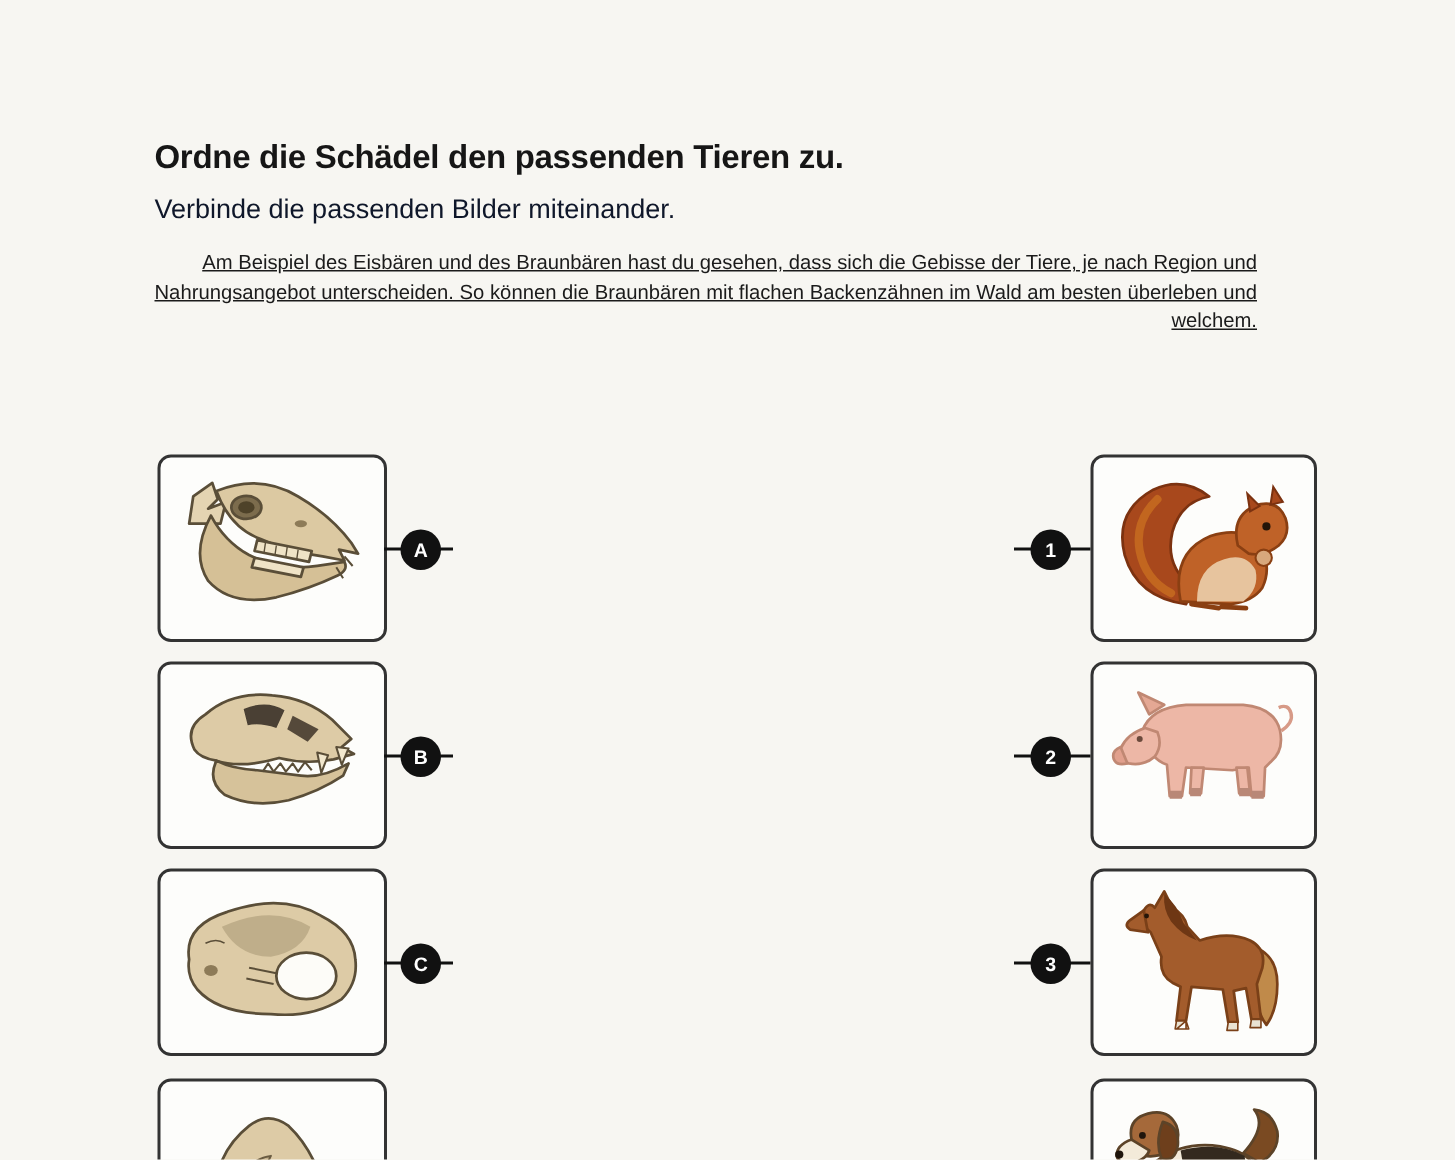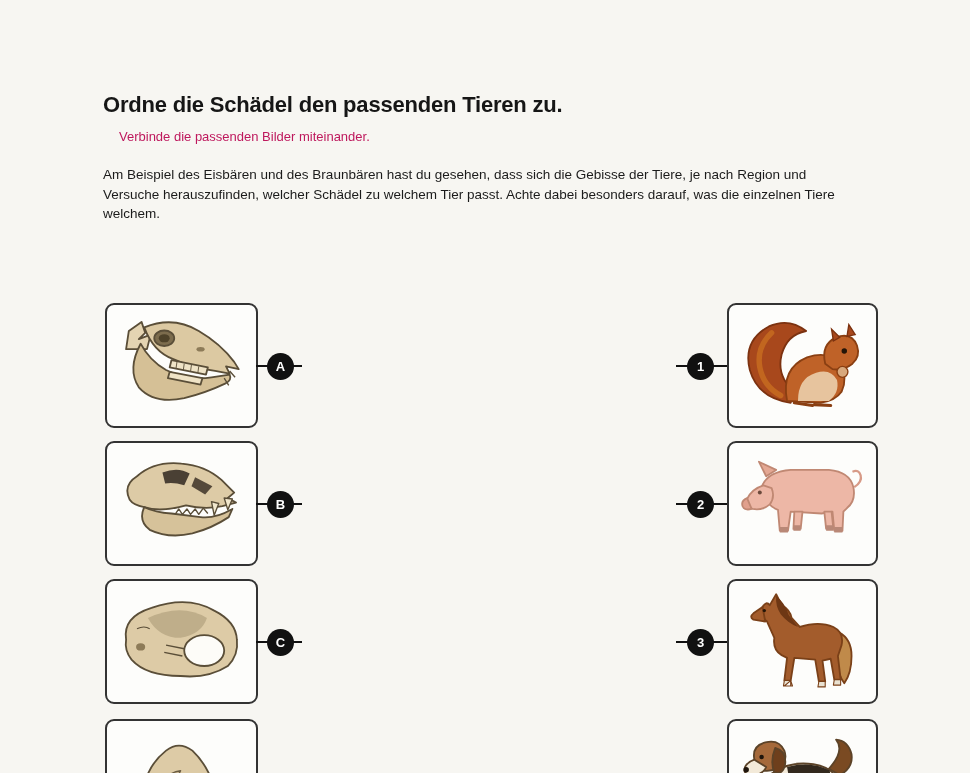--- a/index.html
+++ b/index.html
@@ -2,35 +2,35 @@
 <html><head>
 <meta charset="utf-8">
 <style>
   html,body { margin:0; padding:0; }
   body {
     width:970px; height:773px; overflow:hidden; position:relative;
     background:#f7f6f2;
     font-family:"Liberation Sans", sans-serif;
     color:#1d1d1d;
   }
-  .abs { position:absolute; }
+  .abs { position:absolute;text-align:right; }
   .page-title {
     left:103px; top:92px;
     font-size:22px; font-weight:700; color:#161616;
     letter-spacing:-0.2px; white-space:nowrap;
   }
   .page-subtitle {
-    left:119px; top:129px;
-    font-size:13px; color:#be185d; white-space:nowrap;
+    left:103px; top:129px;
+    font-size:18px; color:#0f172a; white-space:nowrap;
   }
   .instructions {
     left:103px; top:165px;
     font-size:13.5px; line-height:19.5px; color:#1b1b1b;
   }
-  .instructions div { white-space:nowrap; }
+  .instructions div { white-space:nowrap;text-decoration:underline; }
   .card {
     position:absolute;
     width:153px; height:125px; box-sizing:border-box;
     background:#fdfdfb; border:2px solid #333333; border-radius:9px;
     display:flex; align-items:center; justify-content:center;
     overflow:hidden;
   }
   .card.right { width:151px; }
   .card svg { width:137px; height:109px; display:block; }
   .connector-line {
@@ -45,21 +45,21 @@
   }
 </style>
 </head>
 <body>
 
 <h1 class="abs page-title" style="margin:0;">Ordne die Schädel den passenden Tieren zu.</h1>
 <div class="abs page-subtitle">Verbinde die passenden Bilder miteinander.</div>
 
 <div class="abs instructions">
   <div>Am Beispiel des Eisbären und des Braunbären hast du gesehen, dass sich die Gebisse der Tiere, je nach Region und</div>
-  <div>Versuche herauszufinden, welcher Schädel zu welchem Tier passt. Achte dabei besonders darauf, was die einzelnen Tiere</div>
+  <div>Nahrungsangebot unterscheiden. So können die Braunbären mit flachen Backenzähnen im Wald am besten überleben und</div>
   <div>welchem.</div>
 </div>
 
 <div class="card" style="left:105px; top:303px;">
   <svg viewBox="0 0 150 120">
     <g stroke="#5a4e38" stroke-width="2" stroke-linejoin="round">
       <path d="M14 42 L17 22 L31 12 L35 24 L28 31 L41 26 L37 42 Z" fill="#e4d4b2"></path>
       <path d="M34 18 Q66 5 94 22 Q118 36 133 56 L138 64 L124 61 L128 69 L112 66 Q88 63 66 53 Q44 45 34 18 Z" fill="#dcc9a2"></path>
       <ellipse cx="56" cy="30" rx="11" ry="8.5" fill="#7c6c4d"></ellipse>
       <ellipse cx="56" cy="30" rx="6" ry="4.5" fill="#4e4229" stroke="none"></ellipse>

